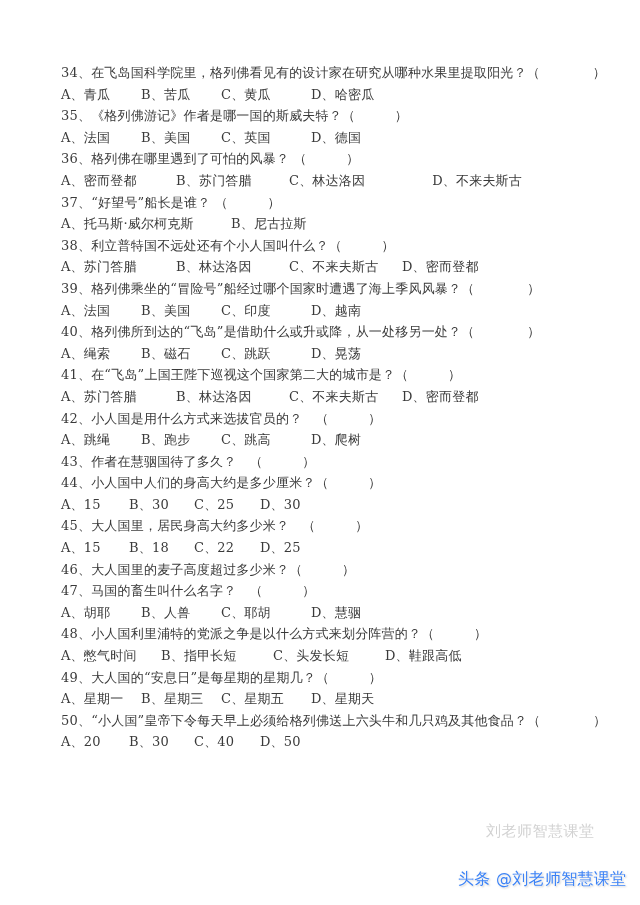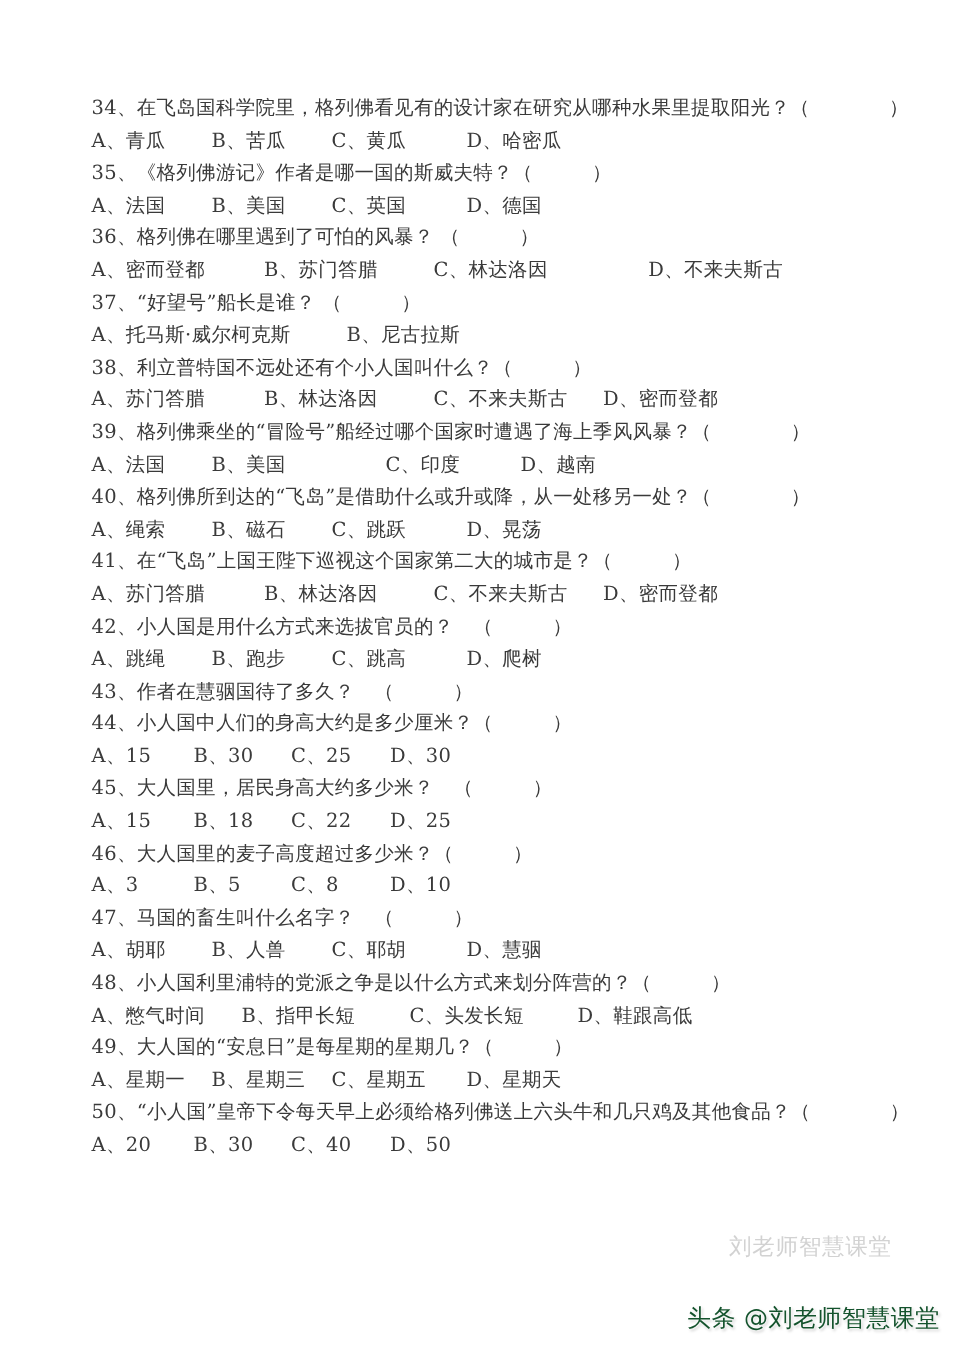--- a/index.html
+++ b/index.html
@@ -42,21 +42,21 @@
       font-size: 15px;
       color: #d2d2d2;
       letter-spacing: 0.5px;
     }
     .caption {
       position: absolute;
       left: 458px;
       top: 869px;
       font-family: "DejaVu Sans", "Liberation Sans", sans-serif;
       font-size: 16px;
-      color: #14532d;
+      color: #3b82f6;
       text-shadow: 0 0 2px #ffffff, 0 0 3px #ffffff, 1px 1px 2px rgba(0,0,0,0.25);
       letter-spacing: 0.3px;
     }
   </style>
 </head>
 <body>
 
 <div class="page" id="quiz">
     <div class="question-block">
       <div class="line question">34、在飞岛国科学院里，格列佛看见有的设计家在研究从哪种水果里提取阳光？（　　　　）</div>
@@ -99,21 +99,21 @@
         <span class="opt" style="width: 113px;">B、林达洛因</span>
         <span class="opt" style="width: 113px;">C、不来夫斯古</span>
         <span class="opt" style="width: 120px;">D、密而登都</span>
       </div>
     </div>
     <div class="question-block">
       <div class="line question">39、格列佛乘坐的“冒险号”船经过哪个国家时遭遇了海上季风风暴？（　　　　）</div>
       <div class="line options">
         <span class="opt" style="width: 80px;">A、法国</span>
         <span class="opt" style="width: 80px;">B、美国</span>
-        <span class="opt" style="width: 90px; margin-left: 36px;">C、印度</span>
+        <span class="opt" style="width: 90px;">C、印度</span>
         <span class="opt" style="width: 100px;">D、越南</span>
       </div>
     </div>
     <div class="question-block">
       <div class="line question">40、格列佛所到达的“飞岛”是借助什么或升或降，从一处移另一处？（　　　　）</div>
       <div class="line options">
         <span class="opt" style="width: 80px;">A、绳索</span>
         <span class="opt" style="width: 80px;">B、磁石</span>
         <span class="opt" style="width: 90px;">C、跳跃</span>
         <span class="opt" style="width: 100px;">D、晃荡</span>
@@ -153,26 +153,20 @@
       <div class="line question">45、大人国里，居民身高大约多少米？　（　　　）</div>
       <div class="line options">
         <span class="opt" style="width: 68px;">A、15</span>
         <span class="opt" style="width: 65px;">B、18</span>
         <span class="opt" style="width: 66px;">C、22</span>
         <span class="opt" style="width: 80px;">D、25</span>
       </div>
     </div>
     <div class="question-block">
       <div class="line question">46、大人国里的麦子高度超过多少米？（　　　）</div>
-      <div class="line options">
-        <span class="opt" style="width: 68px;">A、3</span>
-        <span class="opt" style="width: 65px;">B、5</span>
-        <span class="opt" style="width: 66px;">C、8</span>
-        <span class="opt" style="width: 80px;">D、10</span>
-      </div>
     </div>
     <div class="question-block">
       <div class="line question">47、马国的畜生叫什么名字？　（　　　）</div>
       <div class="line options">
         <span class="opt" style="width: 80px;">A、胡耶</span>
         <span class="opt" style="width: 80px;">B、人兽</span>
         <span class="opt" style="width: 90px;">C、耶胡</span>
         <span class="opt" style="width: 100px;">D、慧骃</span>
       </div>
     </div>

